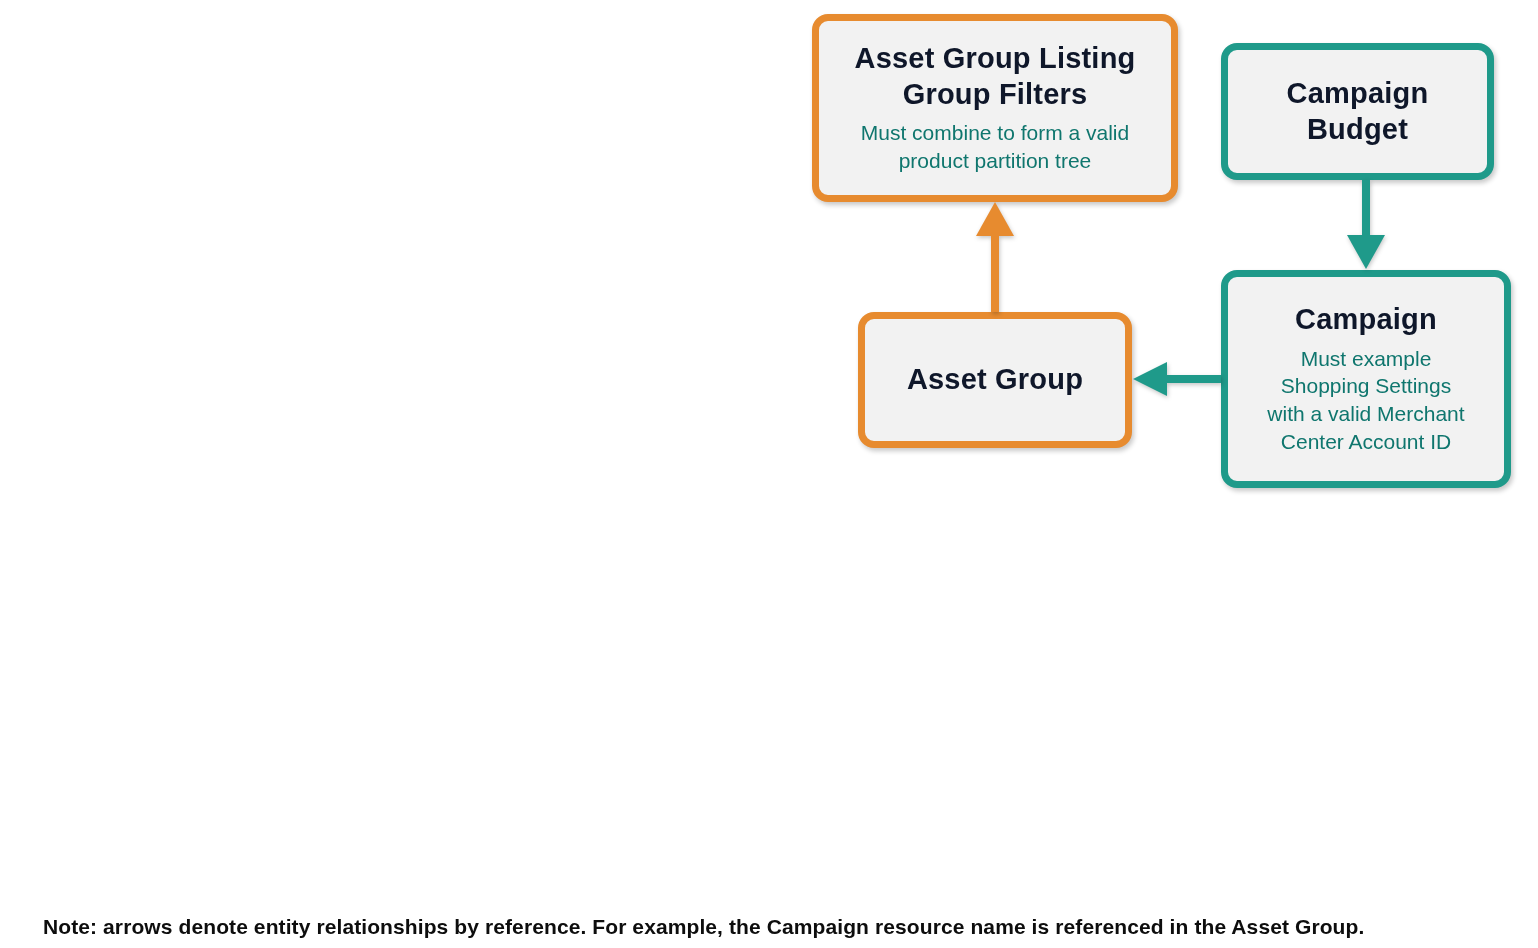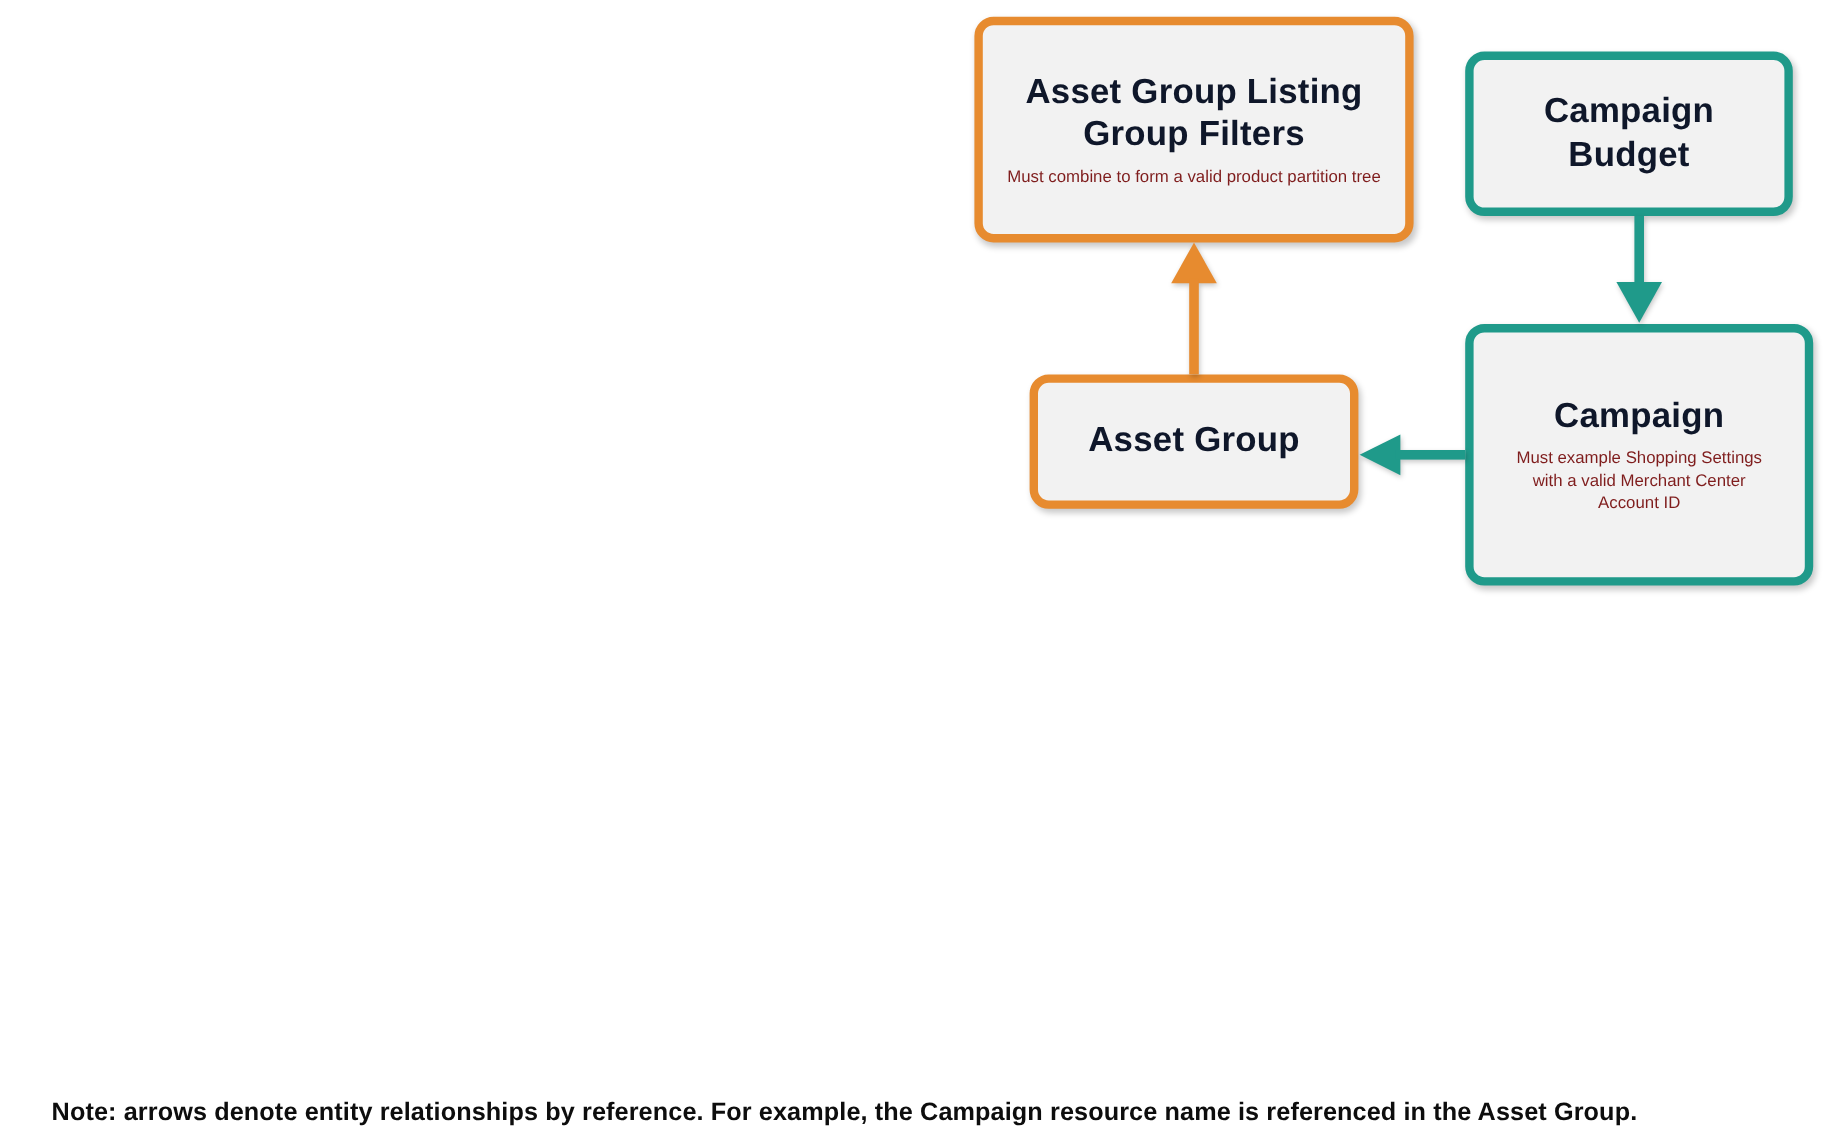--- a/index.html
+++ b/index.html
@@ -30,29 +30,29 @@
     box-shadow: 2px 3px 5px rgba(0,0,0,0.22);
   }
   .node-title {
     font-weight: bold;
     font-size: 29px;
     line-height: 1.22;
     color: #0f172a;
     letter-spacing: 0.2px;
   }
   .node-subtitle {
-    font-size: 14px;
+    font-size: 21px;
     line-height: 1.32;
-    color: #7f1d1d;
+    color: #0f766e;
     margin-top: 7px;
   }
   #node-lgf    { left: 812px;  top: 14px;  width: 366px; height: 188px; }
   #node-budget { left: 1221px; top: 43px;  width: 273px; height: 137px; }
   #node-camp   { left: 1221px; top: 270px; width: 290px; height: 218px; }
-  #node-ag     { left: 858px;  top: 312px; width: 274px; height: 112px; text-align: center; }
+  #node-ag     { left: 858px;  top: 312px; width: 274px; height: 136px; text-align: center; }
 
   #node-lgf .node-title     { max-width: 334px; }
   #node-lgf .node-subtitle  { max-width: 314px; }
   #node-budget .node-title  { max-width: 190px; }
   #node-camp .node-title    { max-width: 240px; }
   #node-camp .node-subtitle { max-width: 212px; }
 
   
   .arrow {
     position: absolute;

